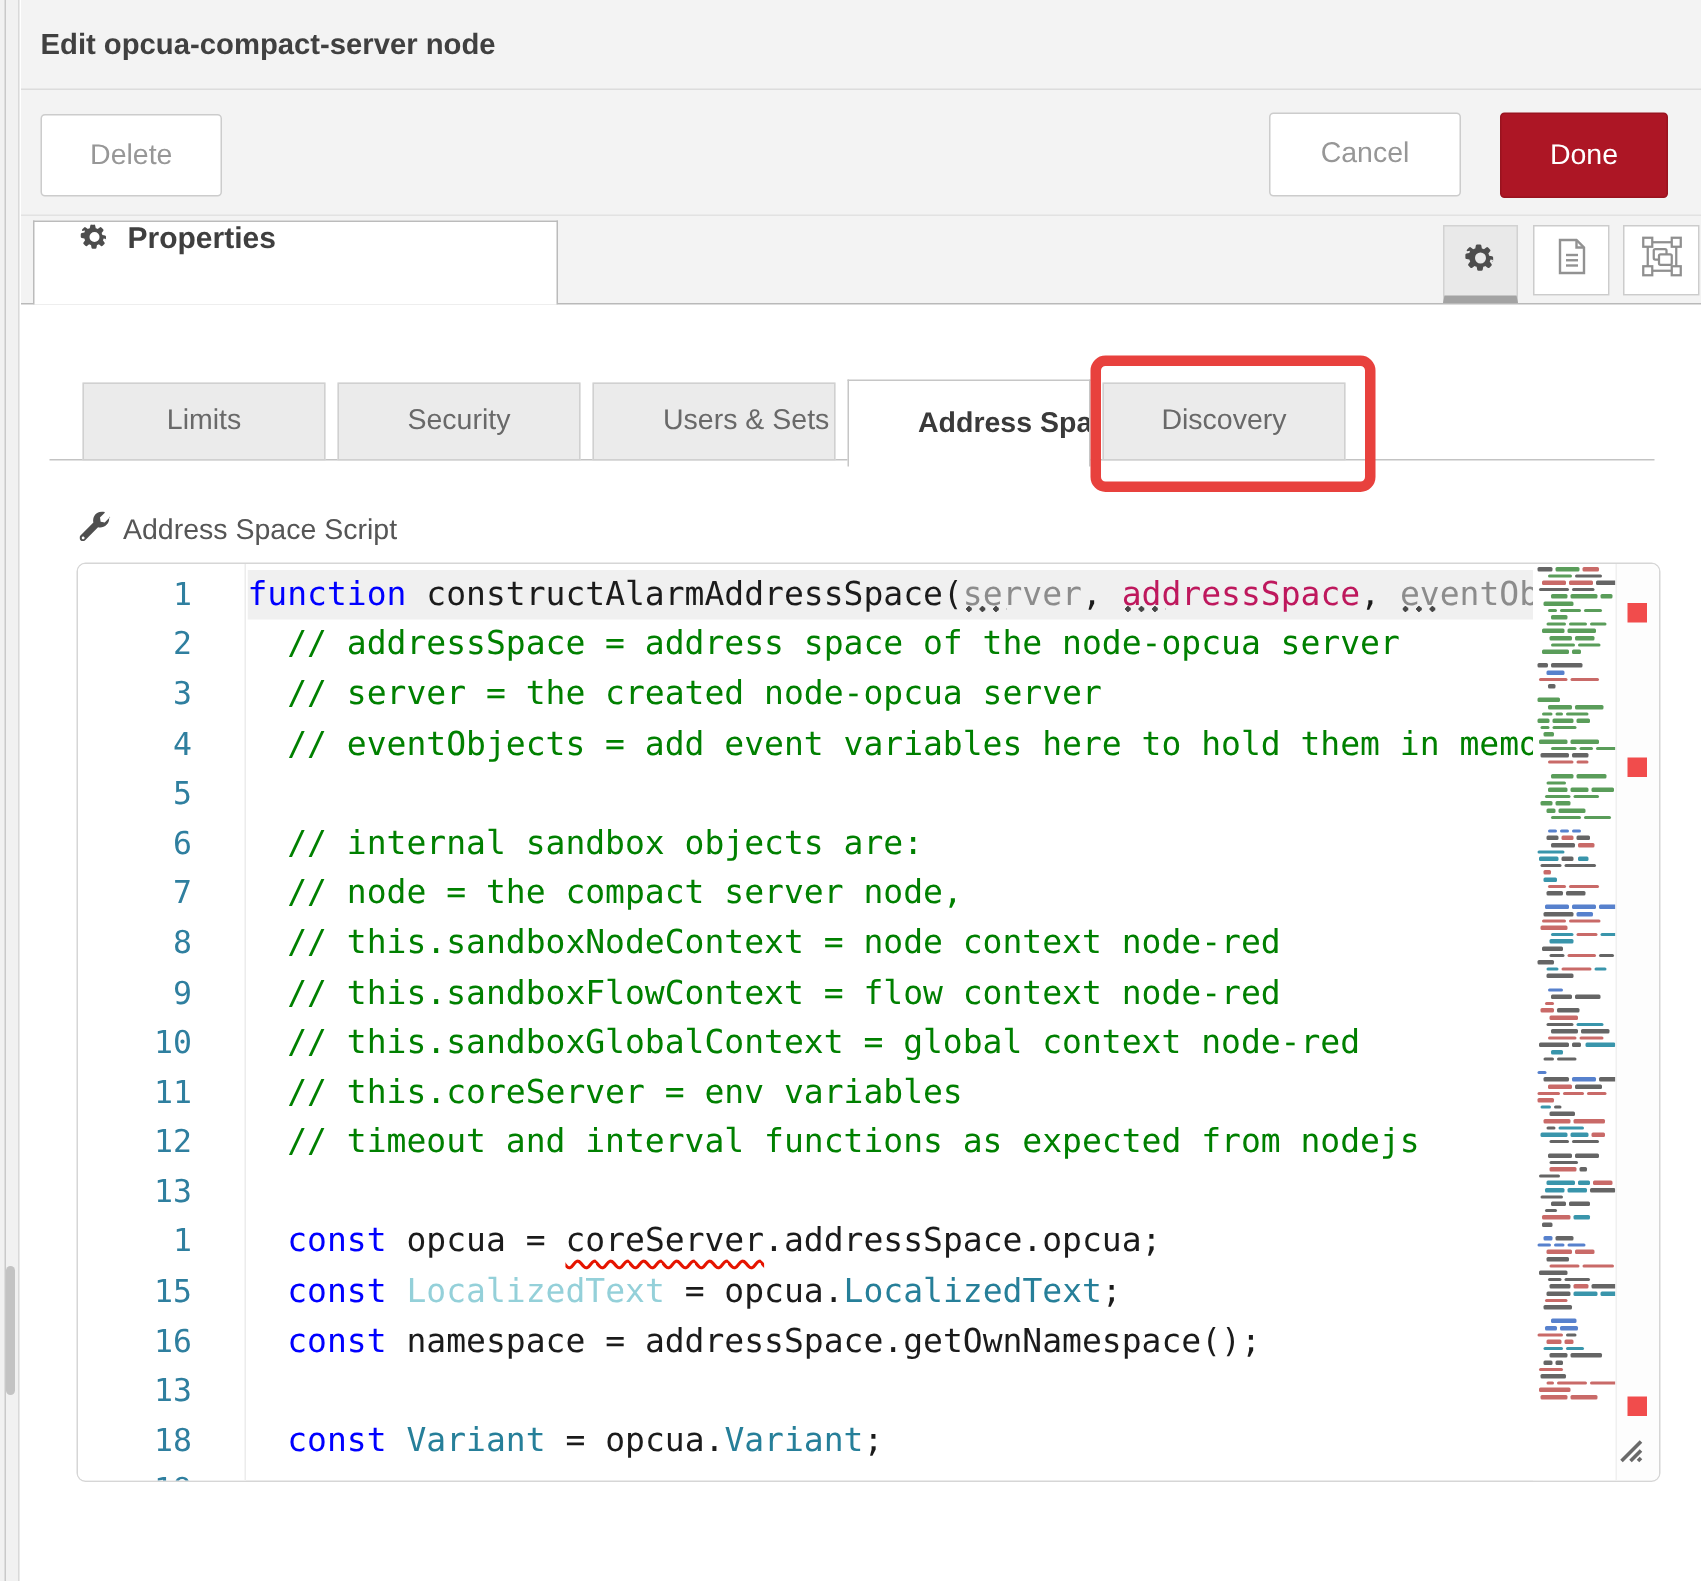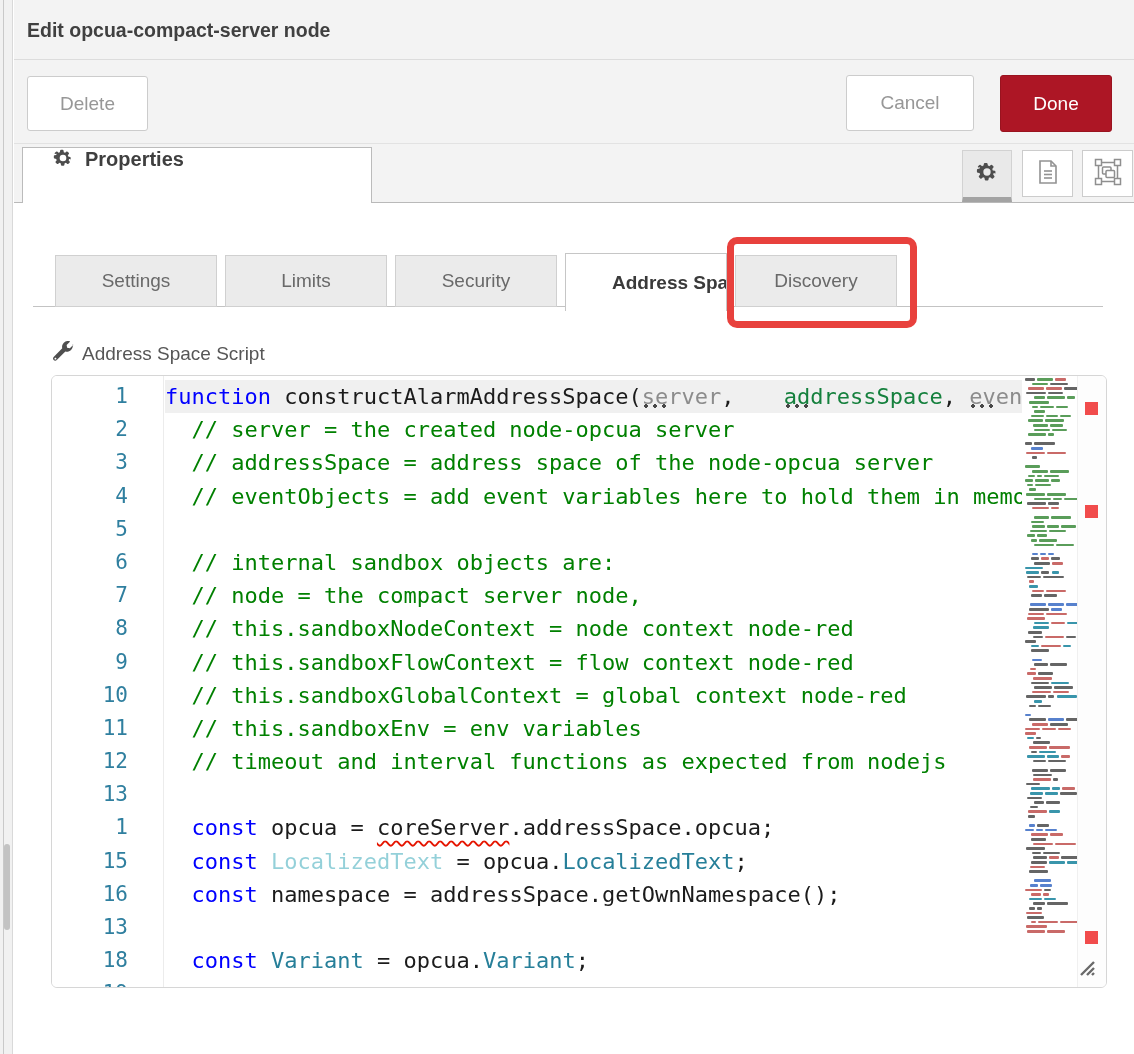--- a/index.html
+++ b/index.html
@@ -66,21 +66,21 @@
   .code { position:absolute; left:113px; top:0; width:857px; height:100%; padding-top:4px;
           overflow:hidden; cursor:text; }
   .code .line { height:33.2px; line-height:33.2px; white-space:pre;
                 font-family:"DejaVu Sans Mono", monospace; font-size:22px; color:#1b1b1b; }
   .code .line.hl { background:#f0f0f0; }
   .tok.kw   { color:#0000ff; }
   .tok.cmt  { color:#008000; }
   .tok.pln  { color:#1b1b1b; }
   .tok.typ  { color:#267f99; }
   .tok.typf { color:#2ba3b4; opacity:.5; }
-  .tok.prm  { color:#15803d;margin-left:36px; }
+  .tok.prm  { color:#be185d; }
   .tok.prmu { color:#8c8c8c; }
   .tok.dots { position:relative; }
   .tok.dots::after { content:""; position:absolute; left:2px; bottom:1px; width:27px; height:4px;
                      background-image:radial-gradient(circle at 2px 2px, #474747 1.7px, transparent 1.9px);
                      background-size:9px 4px; background-repeat:repeat-x; }
   .tok.err { text-decoration:underline wavy #e51400; text-decoration-thickness:2px;
              text-underline-offset:5px; text-decoration-skip-ink:none; }
 
   .minimap { position:absolute; left:970px; top:0; width:55px; height:100%; background:#fff; overflow:hidden; }
   .mm-row { position:absolute; height:2.6px; border-radius:1px; opacity:.85; }
@@ -147,27 +147,27 @@
       <rect x="20.5" y="20.5" width="6" height="6" fill="#fff"></rect>
     </svg>
   </span>
 </div>
 
 <div class="props-bottom"></div>
 
 <div class="tabs-underline"></div>
 <div class="tabs-row">
     <div class="tab">
-      <span>Settings</span>
-    </div>
-    <div class="tab">
       <span>Limits</span>
     </div>
     <div class="tab">
       <span>Security</span>
+    </div>
+    <div class="tab clipped">
+      <span>Users &amp; Sets</span>
     </div>
     <div class="tab active clipped">
       <span>Address Space</span>
     </div>
     <div class="tab">
       <span>Discovery</span>
     </div>
   </div>
 
 <div class="annotation-box"></div>
@@ -198,30 +198,30 @@
       <div class="ln">13</div>
       <div class="ln">1</div>
       <div class="ln">15</div>
       <div class="ln">16</div>
       <div class="ln">13</div>
       <div class="ln">18</div>
       <div class="ln">19</div>
     </div>
   <div class="code">
       <div class="line hl"><span class="tok kw">function</span><span class="tok pln"> constructAlarmAddressSpace(</span><span class="tok prmu dots">server</span><span class="tok pln">, </span><span class="tok prm dots">addressSpace</span><span class="tok pln">, </span><span class="tok prmu dots">eventObjects</span></div>
+      <div class="line"><span class="tok cmt">  // addressSpace = address space of the node-opcua server</span></div>
       <div class="line"><span class="tok cmt">  // server = the created node-opcua server</span></div>
-      <div class="line"><span class="tok cmt">  // addressSpace = address space of the node-opcua server</span></div>
       <div class="line"><span class="tok cmt">  // eventObjects = add event variables here to hold them in memory</span></div>
       <div class="line"></div>
       <div class="line"><span class="tok cmt">  // internal sandbox objects are:</span></div>
       <div class="line"><span class="tok cmt">  // node = the compact server node,</span></div>
       <div class="line"><span class="tok cmt">  // this.sandboxNodeContext = node context node-red</span></div>
       <div class="line"><span class="tok cmt">  // this.sandboxFlowContext = flow context node-red</span></div>
       <div class="line"><span class="tok cmt">  // this.sandboxGlobalContext = global context node-red</span></div>
-      <div class="line"><span class="tok cmt">  // this.sandboxEnv = env variables</span></div>
+      <div class="line"><span class="tok cmt">  // this.coreServer = env variables</span></div>
       <div class="line"><span class="tok cmt">  // timeout and interval functions as expected from nodejs</span></div>
       <div class="line"></div>
       <div class="line"><span class="tok pln">  </span><span class="tok kw">const</span><span class="tok pln"> opcua = </span><span class="tok pln err">coreServer</span><span class="tok pln">.addressSpace.opcua;</span></div>
       <div class="line"><span class="tok pln">  </span><span class="tok kw">const</span><span class="tok pln"> </span><span class="tok typf">LocalizedText</span><span class="tok pln"> = opcua.</span><span class="tok typ">LocalizedText</span><span class="tok pln">;</span></div>
       <div class="line"><span class="tok pln">  </span><span class="tok kw">const</span><span class="tok pln"> namespace = addressSpace.getOwnNamespace();</span></div>
       <div class="line"></div>
       <div class="line"><span class="tok pln">  </span><span class="tok kw">const</span><span class="tok pln"> </span><span class="tok typ">Variant</span><span class="tok pln"> = opcua.</span><span class="tok typ">Variant</span><span class="tok pln">;</span></div>
     </div>
   <div class="minimap">
       <div class="mm-row" style="top: 2px; left: 3px; width: 9.6278px; background: rgb(74, 74, 74);"></div>

